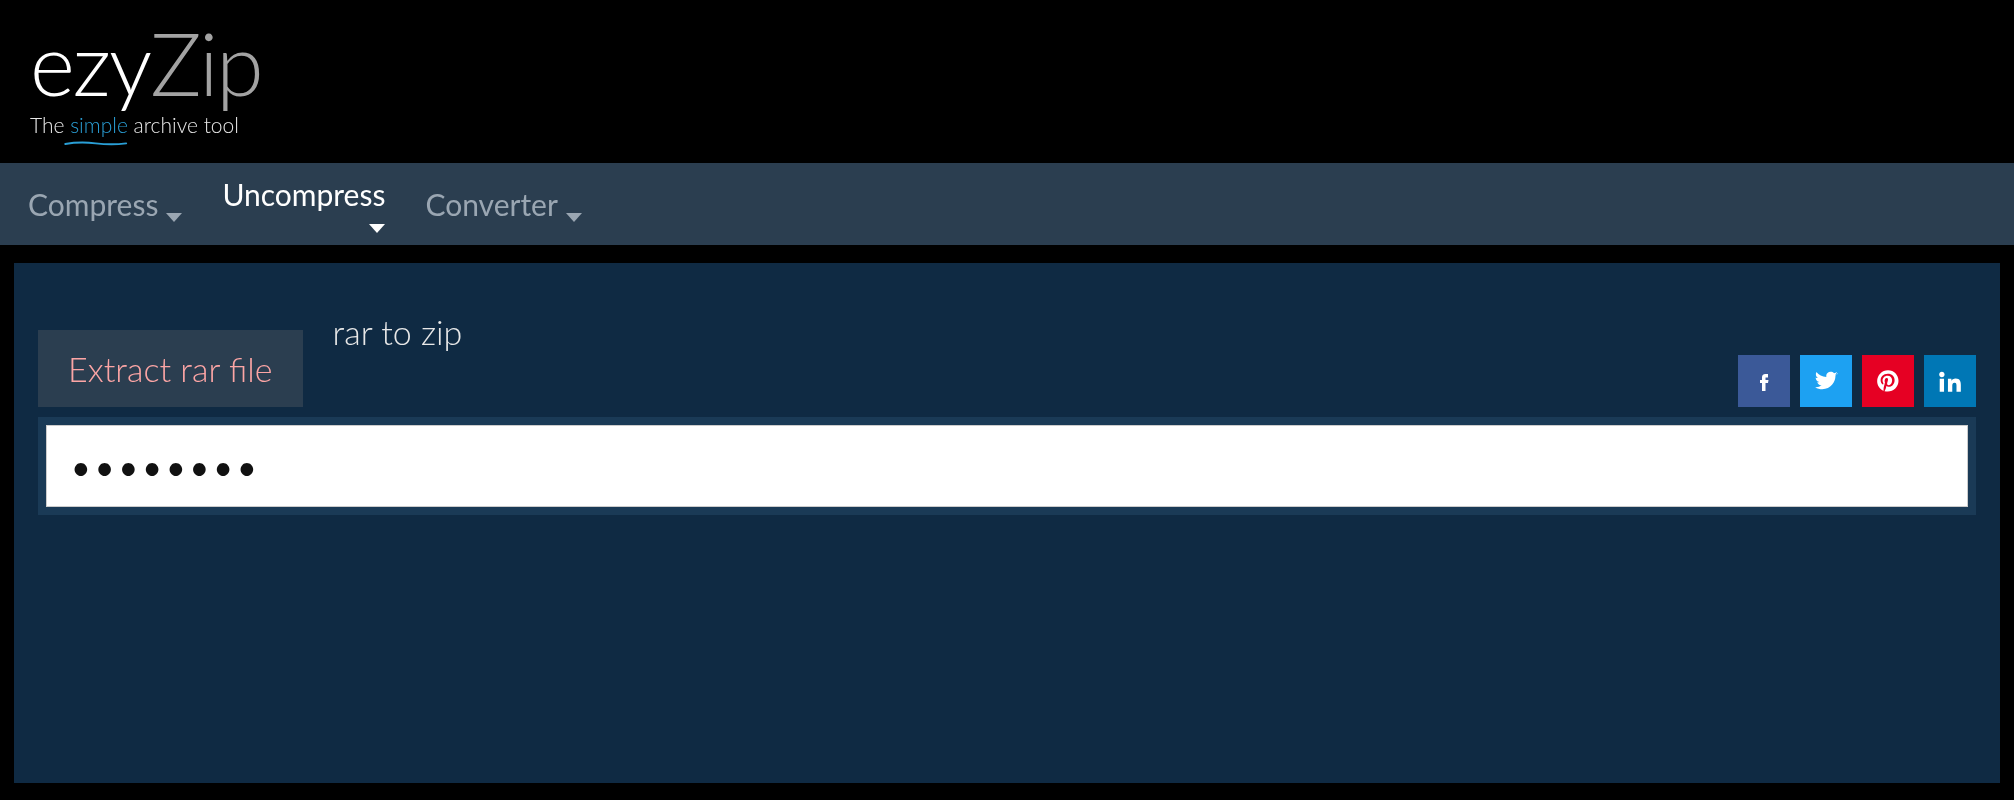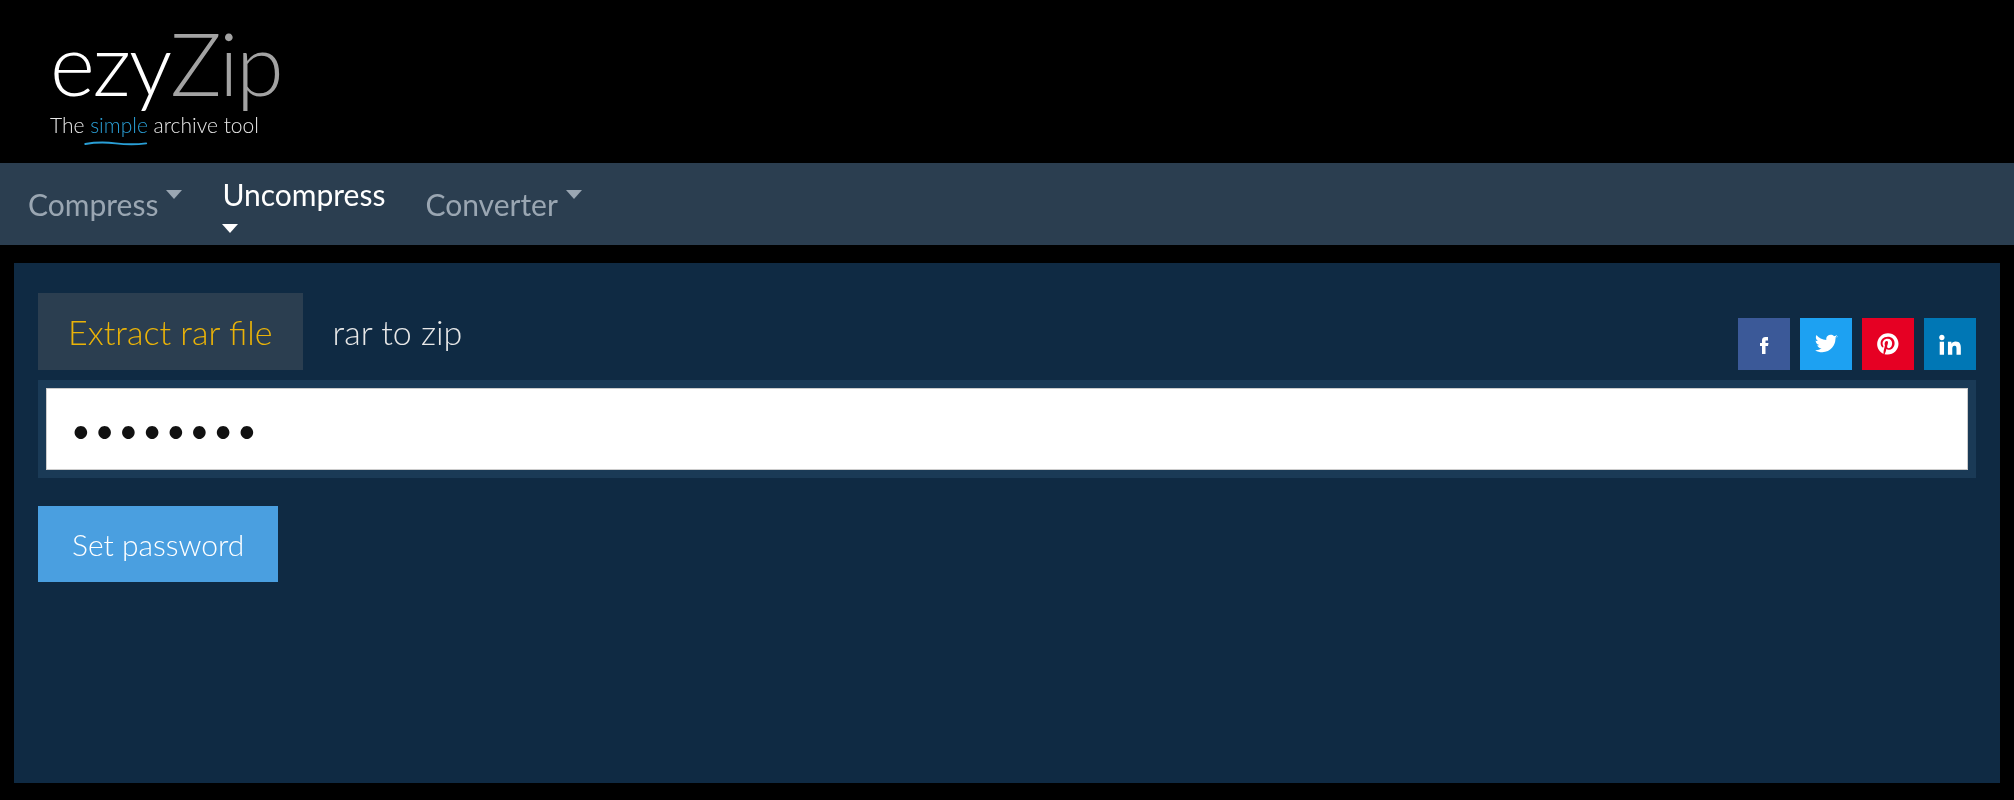--- a/index.html
+++ b/index.html
@@ -6,21 +6,20 @@
   body {
     font-family: -apple-system, BlinkMacSystemFont, "Segoe UI", "Lato", sans-serif;
     background: #000;
     width: 2014px;
     height: 800px;
     overflow: hidden;
   }
   .header {
     background: #000;
     padding: 20px 30px 26px 30px;
-    margin-left: 20px;
   }
   .logo {
     display: flex;
     align-items: baseline;
     font-size: 86px;
     font-weight: 300;
     line-height: 1;
     letter-spacing: -2px;
   }
   .logo-ezy { color: #fff; }
@@ -59,21 +58,21 @@
     height: 86px;
     align-items: center;
     border-bottom: 4px solid #000;
   }
   .nav-item {
     color: #9aa6b2;
     font-size: 30px;
     font-weight: 400;
     cursor: pointer;
     display: flex;
-    align-items: flex-start;
+    align-items: flex-end;
     gap: 8px;
   }
   .nav-item.active { color: #fff; flex-direction: column; }
   .caret {
     width: 0; height: 0;
     border-left: 8px solid transparent;
     border-right: 8px solid transparent;
     border-top: 9px solid currentColor;
     margin-top: 4px;
   }
@@ -98,21 +97,22 @@
   }
   .tab {
     font-size: 34px;
     font-weight: 300;
     padding: 18px 30px;
     color: #e8e8e8;
     cursor: pointer;
   }
   .tab.active {
     background: #2b3e50;
-    color: #eab308;
+    color: #fca5a5;
+    margin-top: 37px;
   }
   .social {
     display: flex;
     gap: 10px;
   }
   .social-btn {
     width: 52px;
     height: 52px;
     display: flex;
     align-items: center;
@@ -210,15 +210,14 @@
               <path d="M4.5 3.5C3.1 3.5 2 4.6 2 6s1.1 2.5 2.5 2.5S7 7.4 7 6 5.9 3.5 4.5 3.5zM2.5 10h4v12h-4V10zM9.5 10h3.8v1.7h.1c.5-1 1.8-2 3.8-2 4 0 4.8 2.7 4.8 6.1V22h-4v-5.5c0-1.3 0-3-1.8-3s-2.1 1.4-2.1 2.9V22h-4V10z"></path>
             </svg>
         </div>
       </div>
     </div>
 
     <div class="input-wrap">
       <input type="password" class="password-input" value="password" placeholder="" style="">
     </div>
 
-    <button class="set-btn">Set password</button>
   </div>
 </div>
 
 </body></html>

